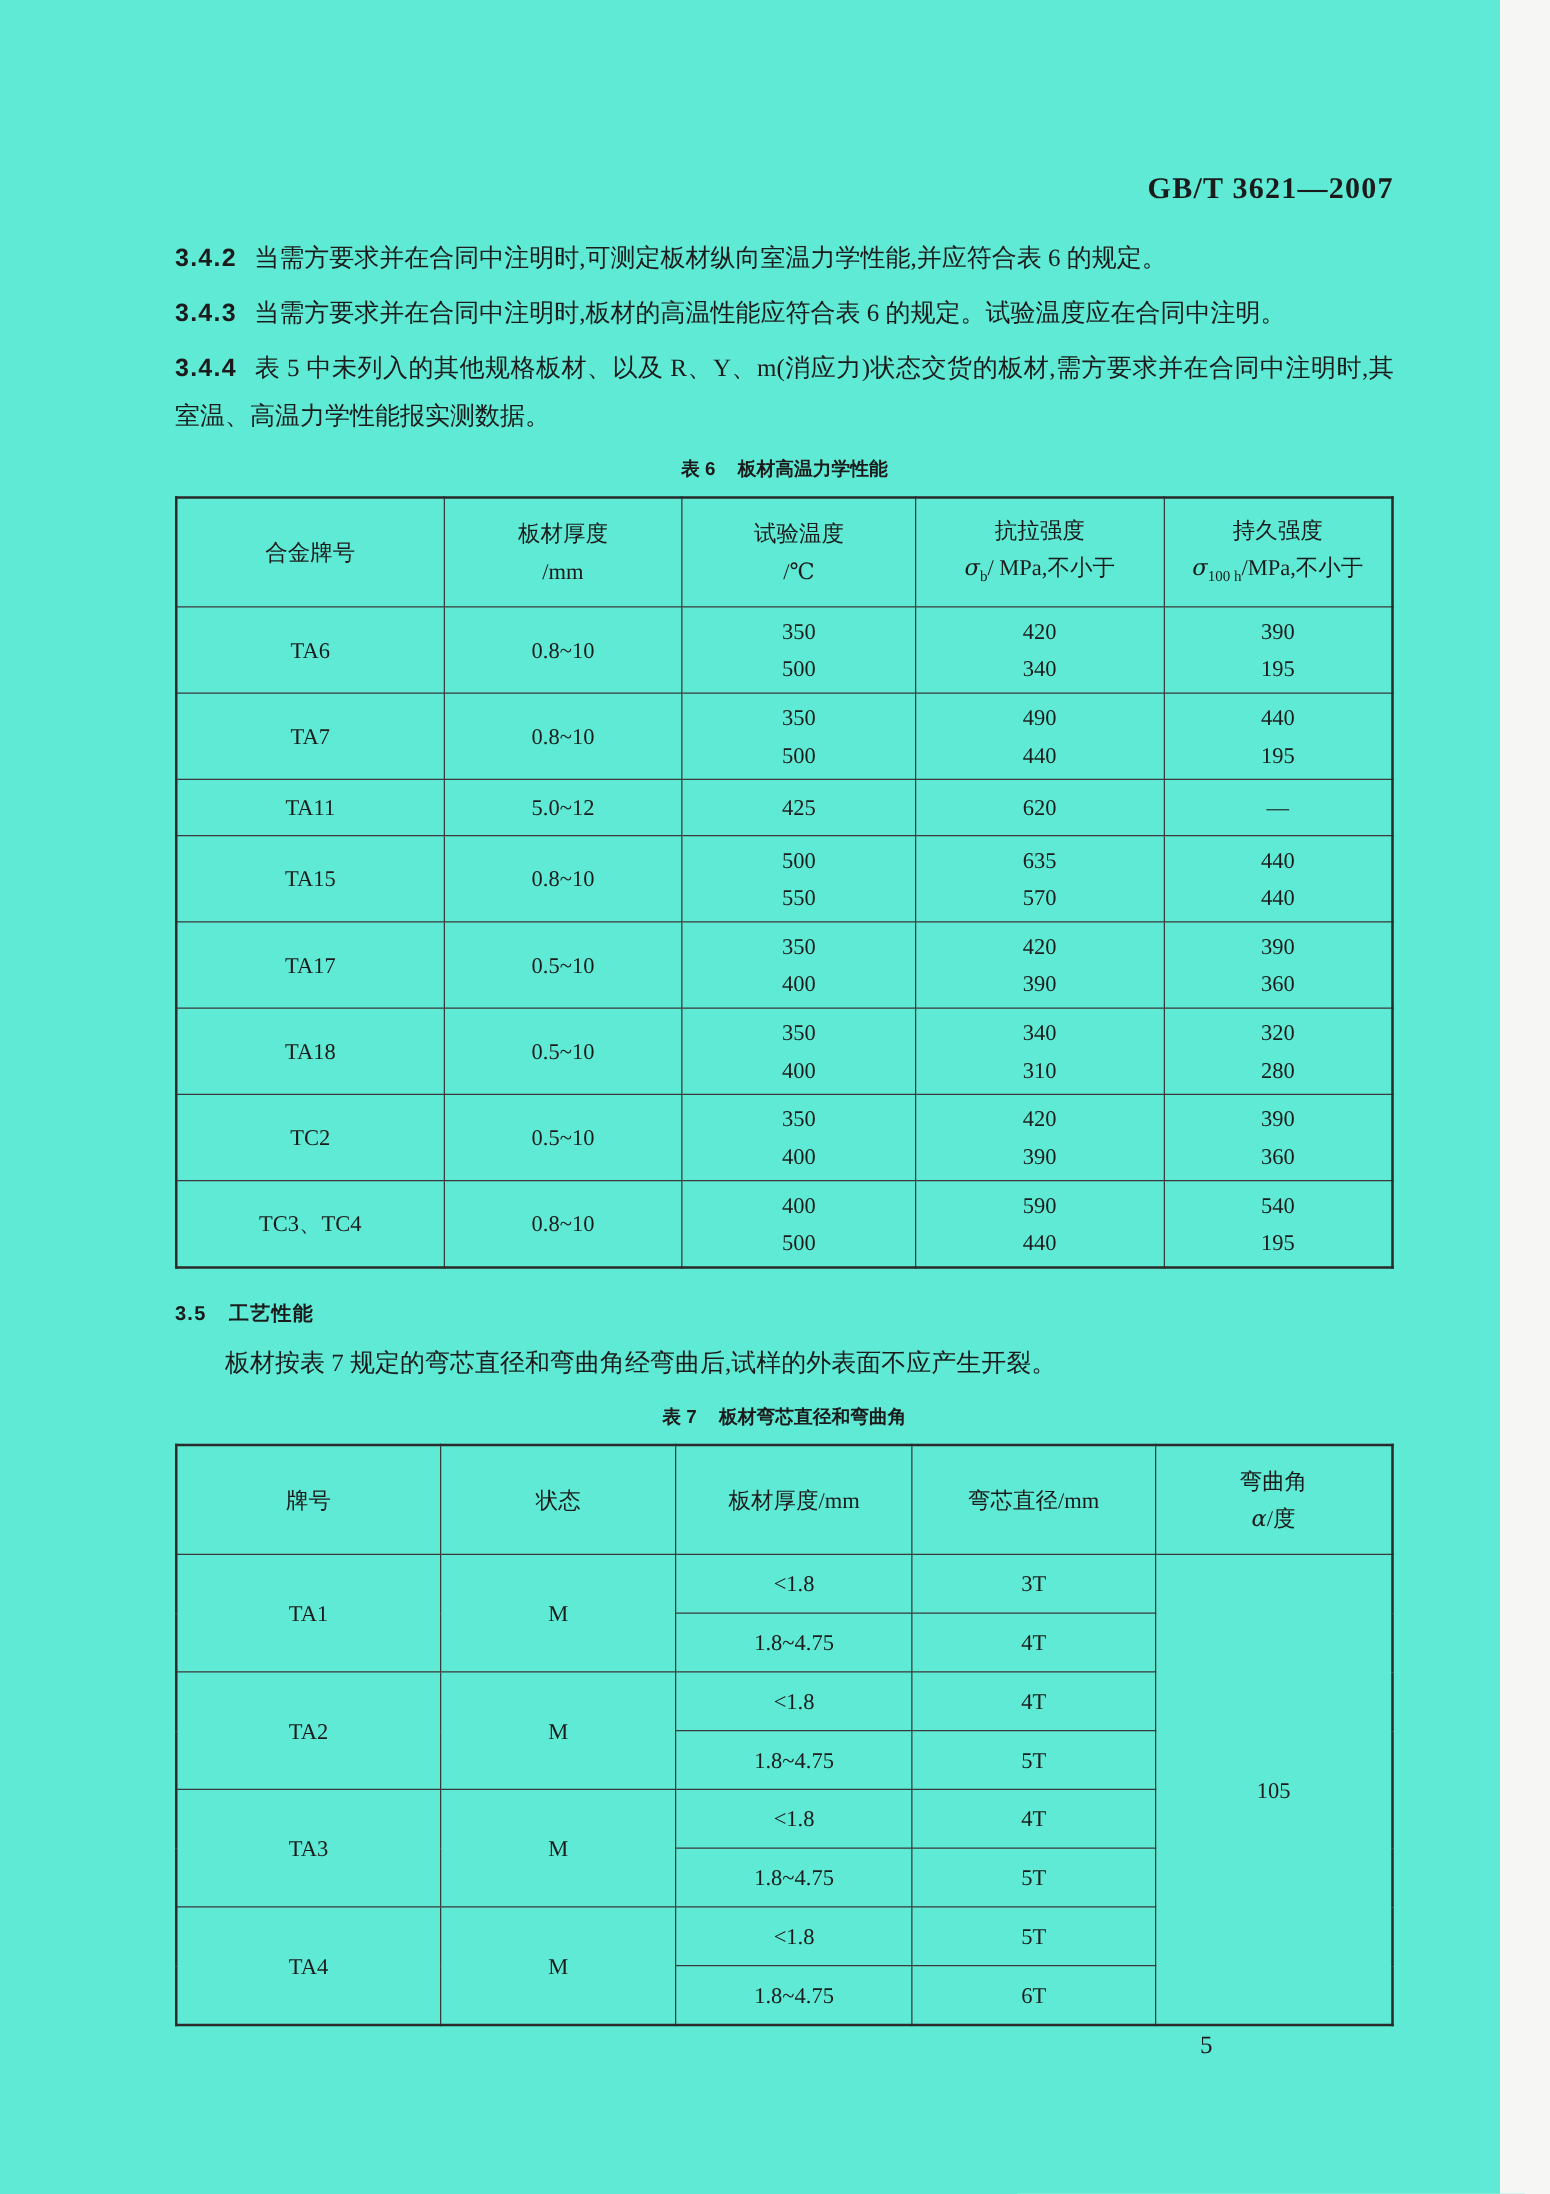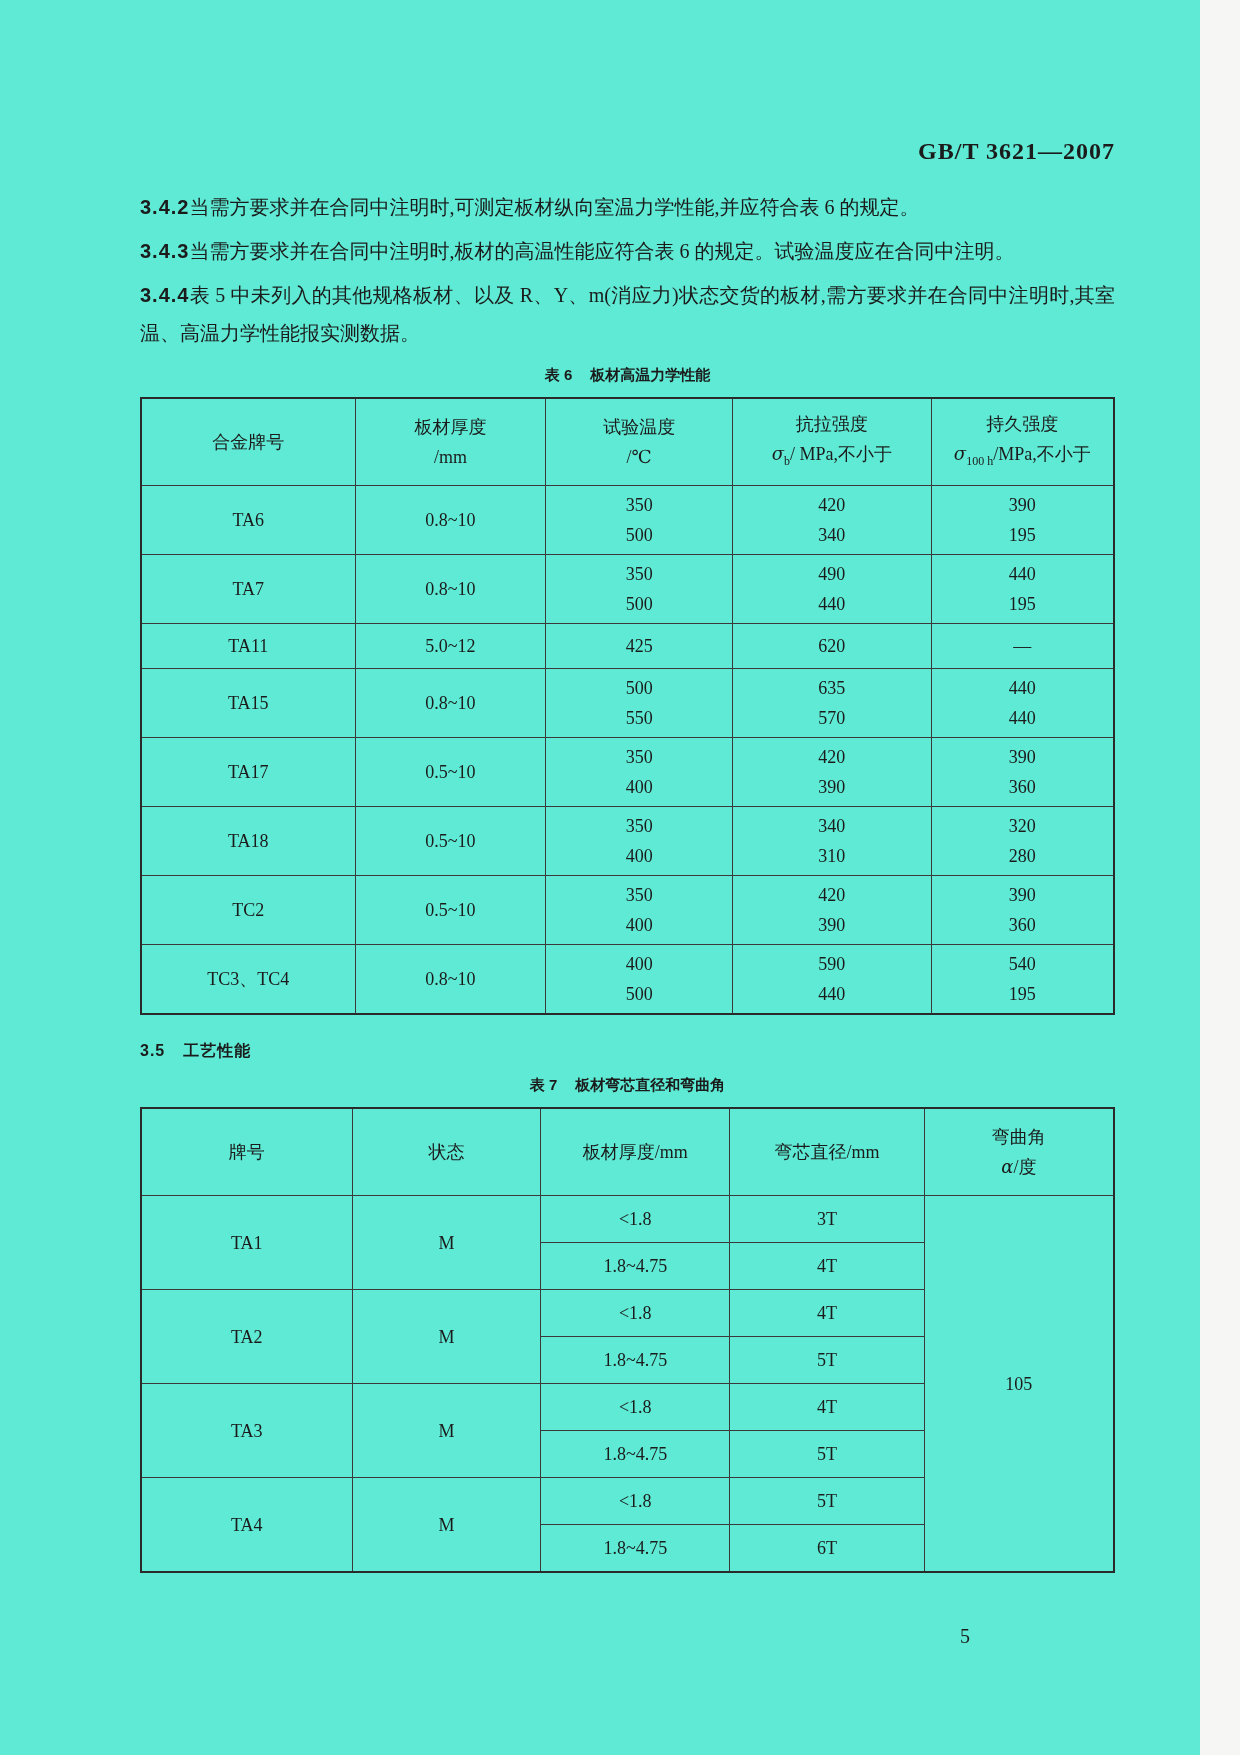--- a/index.html
+++ b/index.html
@@ -34,20 +34,21 @@
   .para{
     font-size:20px;
     line-height:38px;
     text-align:justify;
     margin:0 0 6px 0;
   }
   .secnum{
     font-family:"Liberation Sans","DejaVu Sans",sans-serif;
     font-weight:bold;
     letter-spacing:1px;
+    margin-right:14px;
   }
   .table-caption{
     text-align:center;
     font-family:"Liberation Sans","DejaVu Sans",sans-serif;
     font-weight:bold;
     font-size:15px;
     margin:14px 0 12px 0;
   }
   .caption-num{margin-right:18px;}
   table{
@@ -269,20 +270,21 @@
               <div class="v">540</div>
               <div class="v">195</div>
             </td>
       </tr>
     </tbody>
       </table>
 
     <div class="section-heading">
       <span class="secnum">3.5</span><span>工艺性能</span>
     </div>
+    <p class="section-body">板材按表 7 规定的弯芯直径和弯曲角经弯曲后,试样的外表面不应产生开裂。</p>
 
     <div class="table-caption">
       <span class="caption-num">表 7</span><span>板材弯芯直径和弯曲角</span>
     </div>
 
     <table class="gbt gbt7">
       <colgroup>
           <col class="t7-c1">
           <col class="t7-c2">
           <col class="t7-c3">

